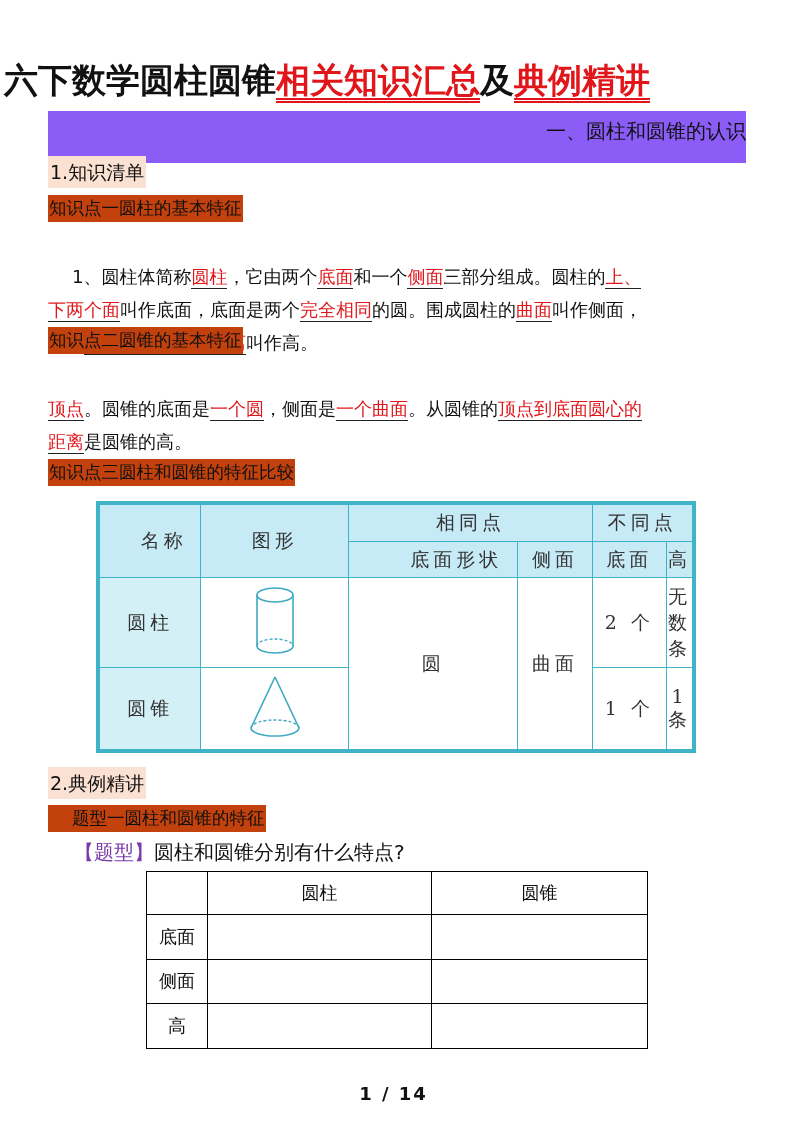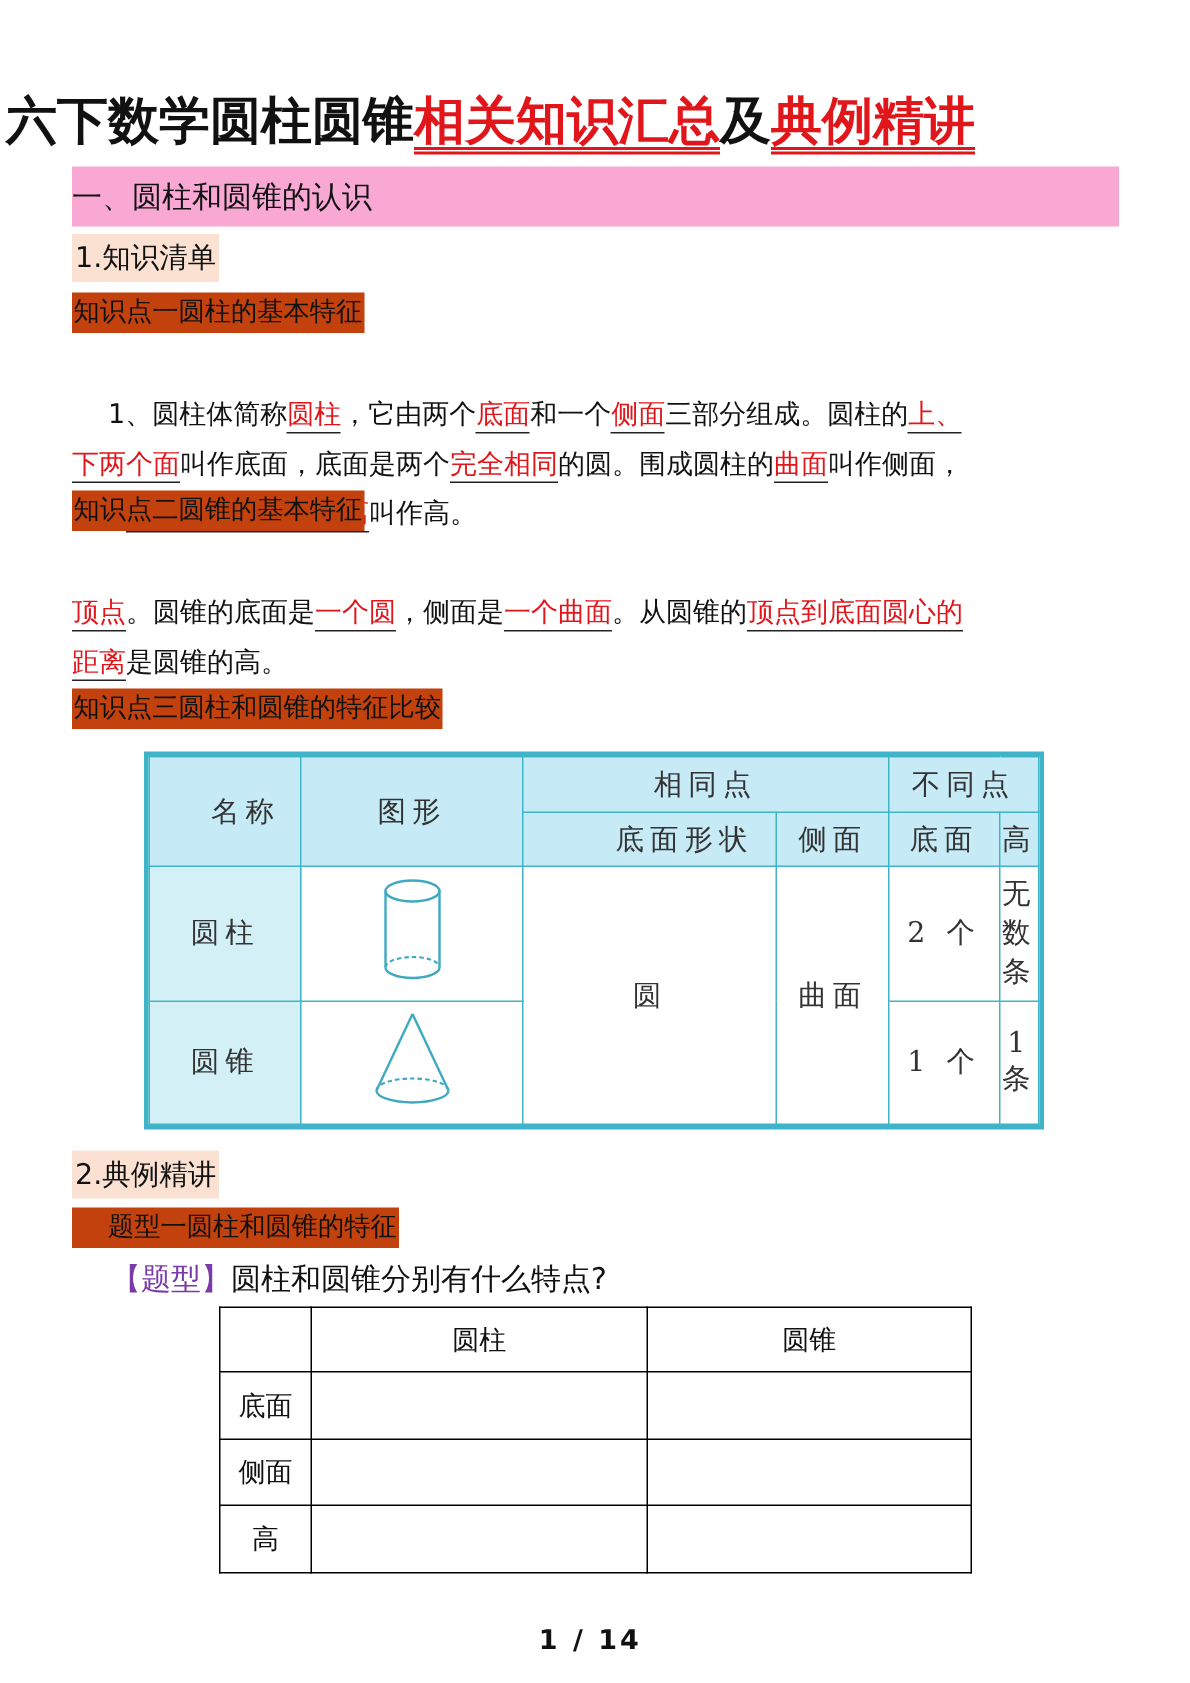--- a/index.html
+++ b/index.html
@@ -2,22 +2,22 @@
 <html><head>
 <meta charset="utf-8">
 <style>
   html, body { margin:0; padding:0; background:#ffffff; }
   body { width:793px; height:1122px; position:relative; overflow:hidden;
          font-family:"DejaVu Sans", "Liberation Sans", sans-serif; color:#111; }
   .title { position:absolute; top:58px; left:4px; width:793px; text-align:left;
            font-size:34px; font-weight:bold; letter-spacing:0px; color:#111; }
   .title .red { color:#e0161b; text-decoration:underline double; text-decoration-color:#e0161b;
                 text-underline-offset:6px; text-decoration-thickness:2px; }
-  .banner { position:absolute; top:111px; left:48px; width:698px; height:40px;
-            background:#f9a8d4; text-align:left; line-height:40px; font-size:20px; }
+  .banner { position:absolute; top:111px; left:48px; width:698px; height:52px;
+            background:#8b5cf6; text-align:right; line-height:40px; font-size:20px; }
   .h1 { position:absolute; left:48px; height:32px; line-height:32px; font-size:19px;
         background:#fbe1d2; padding:0 2px; }
   .h2 { position:absolute; left:48px; height:27px; line-height:27px; font-size:17.5px;
         background:#c2410c; padding:0 1px; }
   .para { position:absolute; left:48px; width:700px; font-size:18px; line-height:33px;margin-top:35px; }
   .para .line { height:33px; white-space:nowrap; }
   .u { color:#e0161b; border-bottom:1.5px solid #222; padding-bottom:1px; }
   .indent { padding-left:24px; }
   
   .cmp { position:absolute; left:96px; top:501px; width:600px; height:252px;

